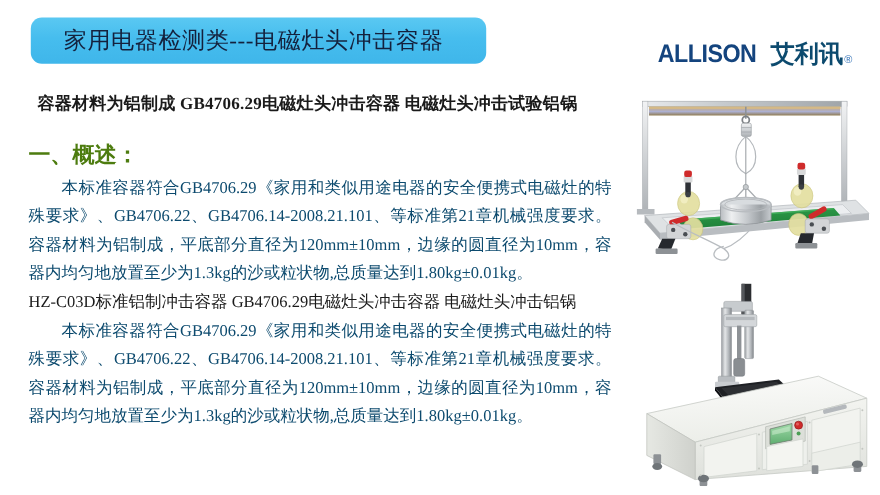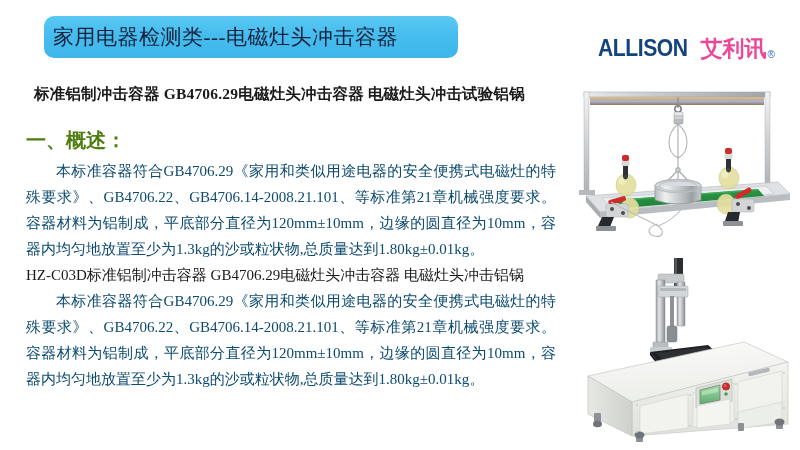--- a/index.html
+++ b/index.html
@@ -13,22 +13,21 @@
   .page{position:absolute;inset:0;background:#fff;}
 
   
   .title-banner{
     position:absolute;left:28px;top:16px;
     width:414px;height:42px;
     border-radius:10px;
     background:linear-gradient(180deg,#5ac8f2 0%,#46bdee 45%,#3fb6ea 100%);
     display:flex;align-items:center;
     box-sizing:border-box;
-    padding-left:9px;
-    margin-left:16px;
+    padding-left:30px;
   }
   .title-text{
     font-family:"Liberation Serif","DejaVu Serif",serif;
     font-size:21px;
     color:#14213d;
     letter-spacing:.5px;
     white-space:nowrap;
     line-height:1;
   }
 
@@ -45,21 +44,21 @@
     letter-spacing:-0.5px;
     transform:scaleX(0.92);
     transform-origin:left center;
     line-height:1;
     margin-top:3px;
   }
   .logo-cn{
     font-family:"Liberation Sans","DejaVu Sans",sans-serif;
     font-weight:bold;
     font-size:22px;
-    color:#ec4899;
+    color:#0c4a6e;
     margin-left:5px;
     line-height:1;
     margin-top:3px;
   }
   .logo-r{
     font-family:"Liberation Sans","DejaVu Sans",sans-serif;
     font-size:10px;
     color:#2f6fb5;
     margin-left:1px;
     margin-top:-2px;
@@ -117,21 +116,21 @@
     <span class="title-text">家用电器检测类---电磁灶头冲击容器</span>
   </div>
 
   <div class="logo">
     <span class="logo-en">ALLISON</span>
     <span class="logo-cn">艾利讯</span>
     <span class="logo-r">®</span>
   </div>
 
   <div class="doc">
-    <div class="subtitle">标准铝制冲击容器  GB4706.29电磁灶头冲击容器  电磁灶头冲击试验铝锅</div>
+    <div class="subtitle">容器材料为铝制成  GB4706.29电磁灶头冲击容器  电磁灶头冲击试验铝锅</div>
     <div class="heading">一、概述：</div>
     <p class="para">本标准容器符合GB4706.29《家用和类似用途电器的安全便携式电磁灶的特殊要求》、GB4706.22、GB4706.14-2008.21.101、等标准第21章机械强度要求。容器材料为铝制成，平底部分直径为120mm±10mm，边缘的圆直径为10mm，容器内均匀地放置至少为1.3kg的沙或粒状物,总质量达到1.80kg±0.01kg。</p>
     <p class="line">HZ-C03D标准铝制冲击容器  GB4706.29电磁灶头冲击容器  电磁灶头冲击铝锅</p>
     <p class="para">本标准容器符合GB4706.29《家用和类似用途电器的安全便携式电磁灶的特殊要求》、GB4706.22、GB4706.14-2008.21.101、等标准第21章机械强度要求。容器材料为铝制成，平底部分直径为120mm±10mm，边缘的圆直径为10mm，容器内均匀地放置至少为1.3kg的沙或粒状物,总质量达到1.80kg±0.01kg。</p>
   </div>
 
   <div class="photo" id="photo-rig">
     <svg class="svgfill" viewBox="0 0 232 156" preserveAspectRatio="xMidYMid meet">
       <defs>
         <linearGradient id="alum" x1="0" y1="0" x2="0" y2="1">

